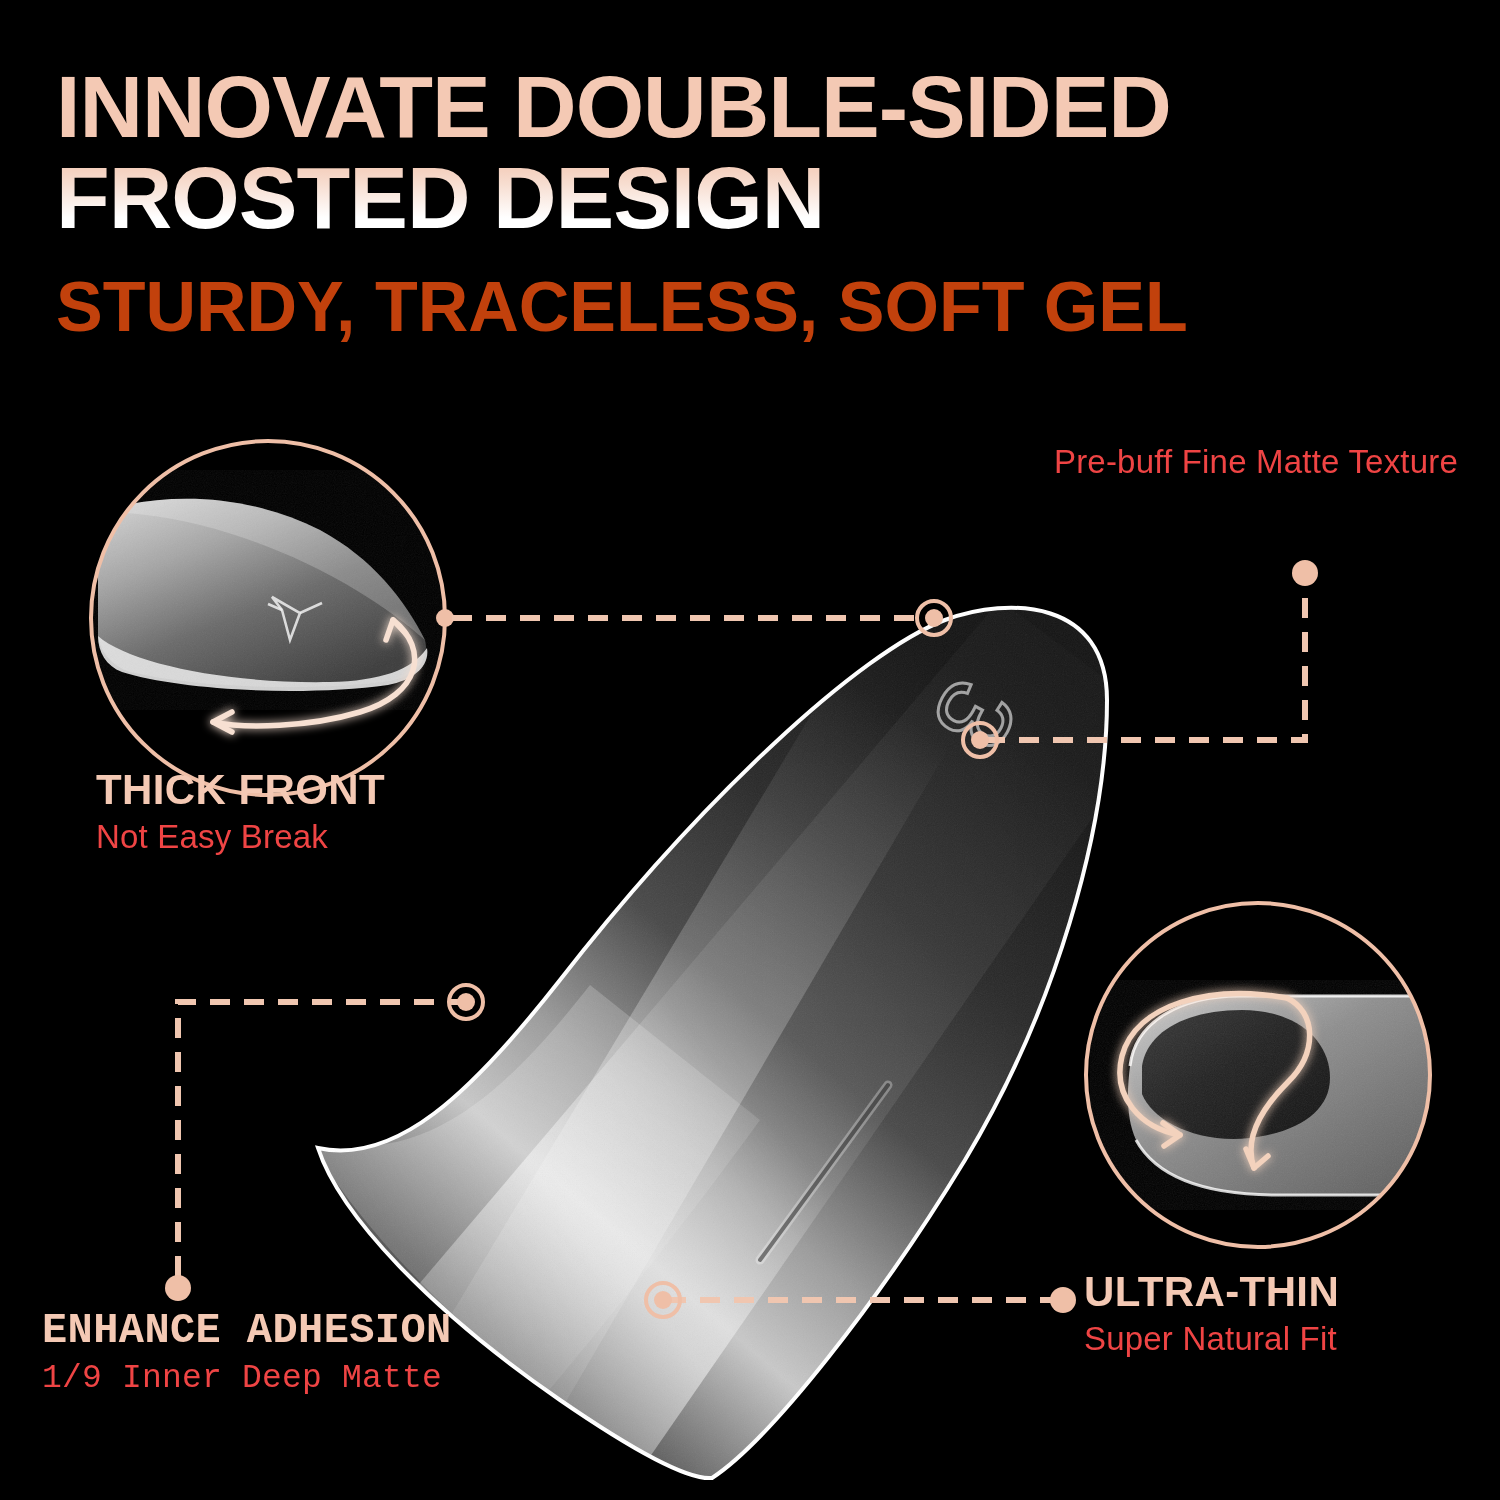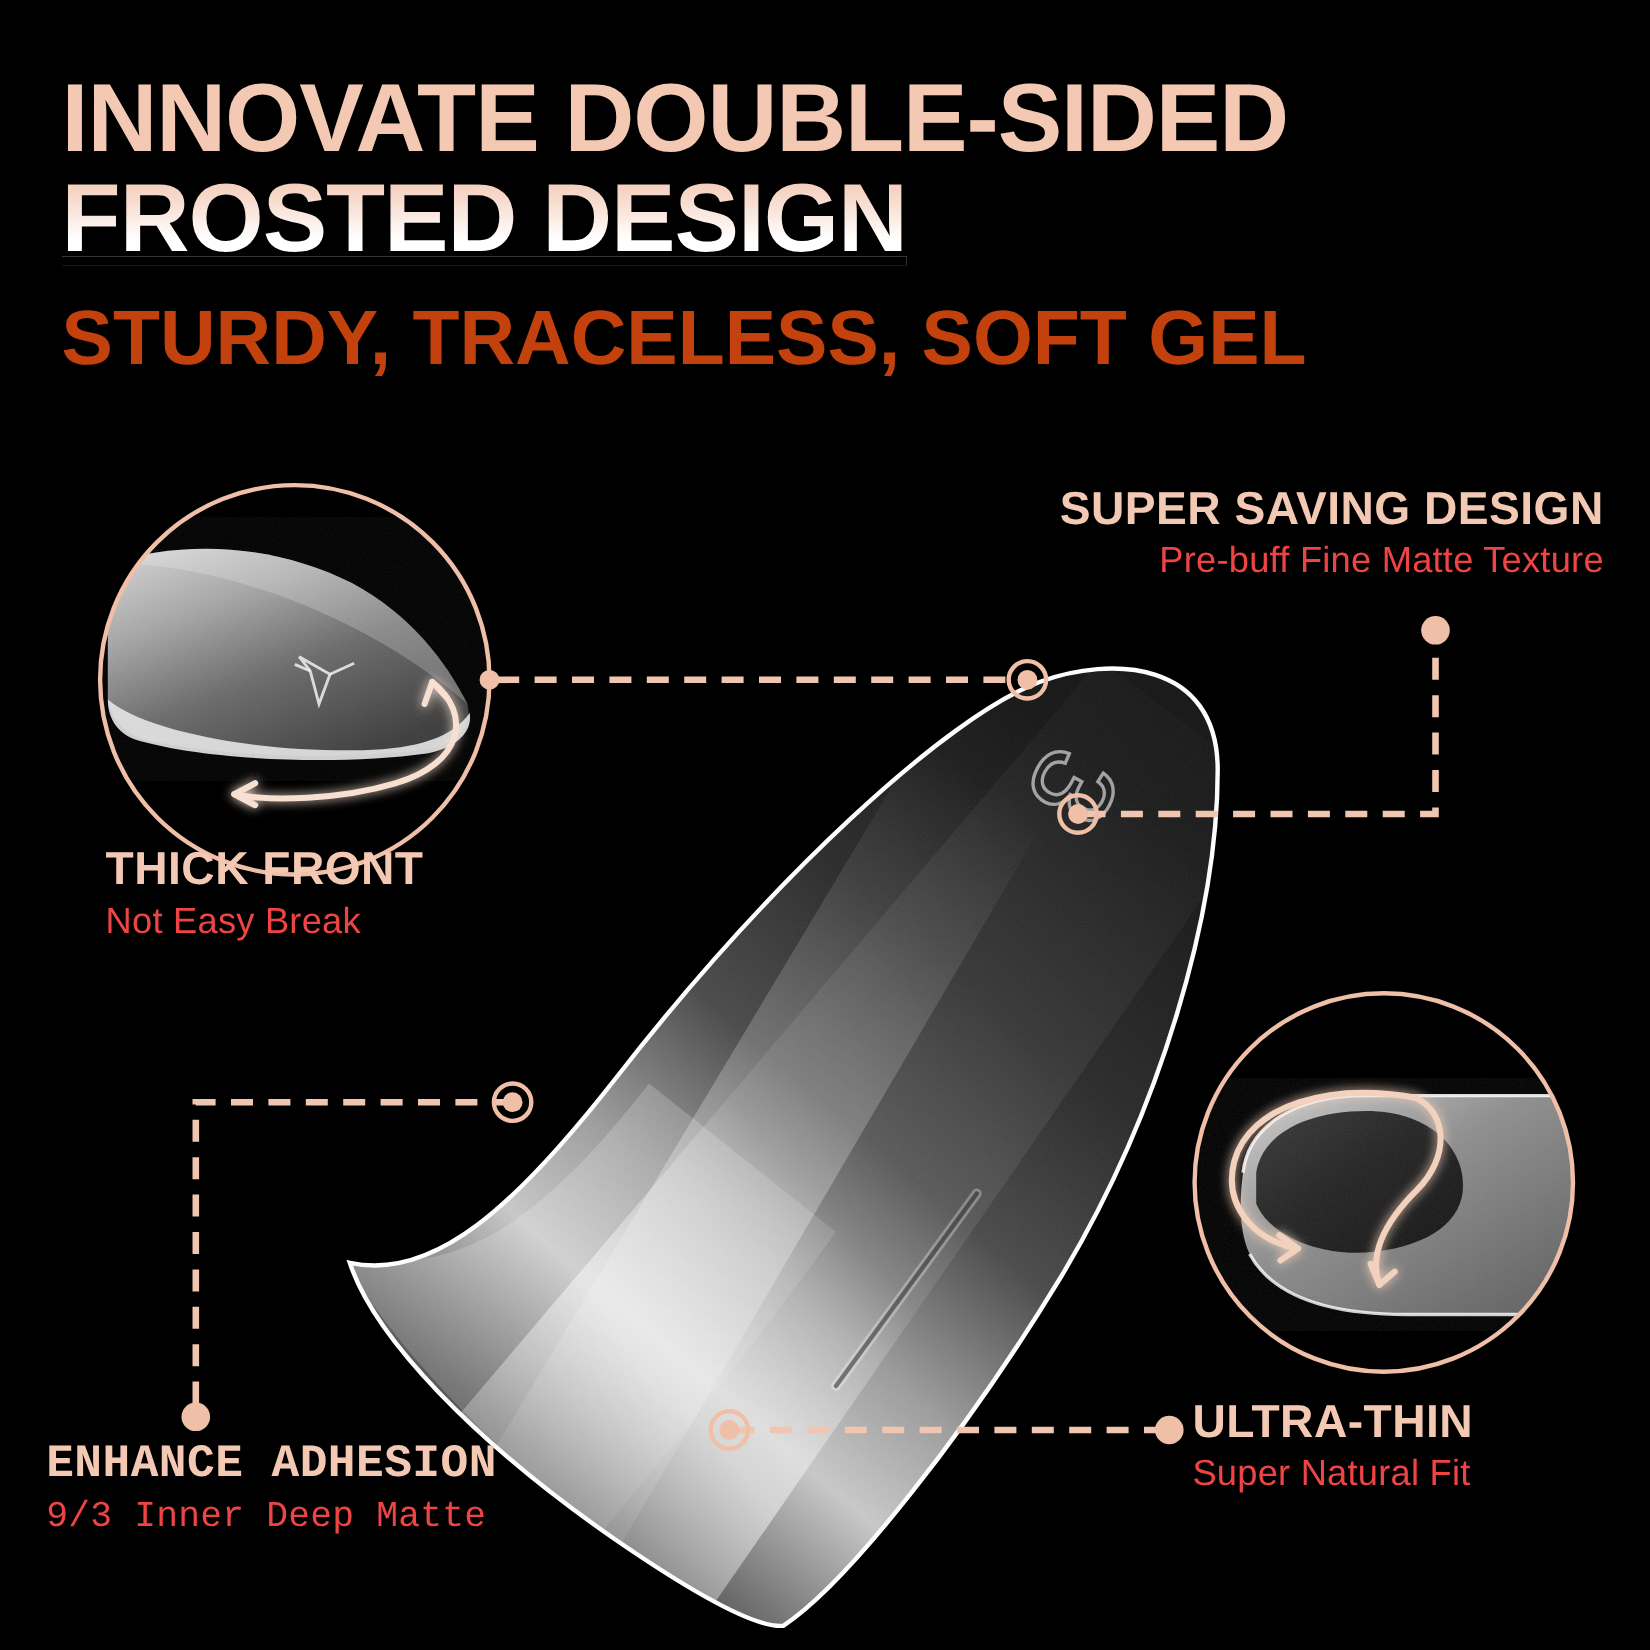--- a/index.html
+++ b/index.html
@@ -16,21 +16,20 @@
     font-family: "Liberation Sans", sans-serif;
     -webkit-font-smoothing: antialiased;
   }
 
   
   .headline {
     position: absolute;
     left: 56px;
     top: 62px;
     width: 1400px;
-    text-decoration: underline;
   }
   .hl-line {
     font-weight: 700;
     font-size: 88px;
     line-height: 1.03;
     letter-spacing: -1px;
     white-space: nowrap;
   }
   .hl-line1 {
     color: #F4C9B4;
@@ -304,32 +303,31 @@
       <circle cx="663" cy="1300" r="17" fill="none" stroke="#EFBFA7" stroke-width="4"></circle>
       <circle cx="663" cy="1300" r="9" fill="#EFBFA7"></circle>
 
       <circle cx="1305" cy="573" r="13" fill="#EFBFA7"></circle>
       <circle cx="178" cy="1288" r="13" fill="#EFBFA7"></circle>
       <circle cx="1063" cy="1300" r="13" fill="#EFBFA7"></circle>
     </g>
   </svg>
 
   <div class="callout align-right" style="right: 42px; top: 438px;">
-    <div class="c-title">SUPER SAVING DESIGN</div>
     <div class="c-sub">Pre-buff Fine Matte Texture</div>
   </div>
 
   <div class="callout align-left" style="left: 96px; top: 766px;">
     <div class="c-title">THICK FRONT</div>
     <div class="c-sub">Not Easy Break</div>
   </div>
 
   <div class="callout align-left" style="left: 42px; top: 1308px; font-family: Liberation Mono, monospace;">
     <div class="c-title">ENHANCE ADHESION</div>
-    <div class="c-sub">9/3 Inner Deep Matte</div>
+    <div class="c-sub">1/9 Inner Deep Matte</div>
   </div>
 
   <div class="callout align-left" style="left: 1084px; top: 1268px;">
     <div class="c-title">ULTRA-THIN</div>
     <div class="c-sub">Super Natural Fit</div>
   </div>
 
 </div>
 
 </body></html>

